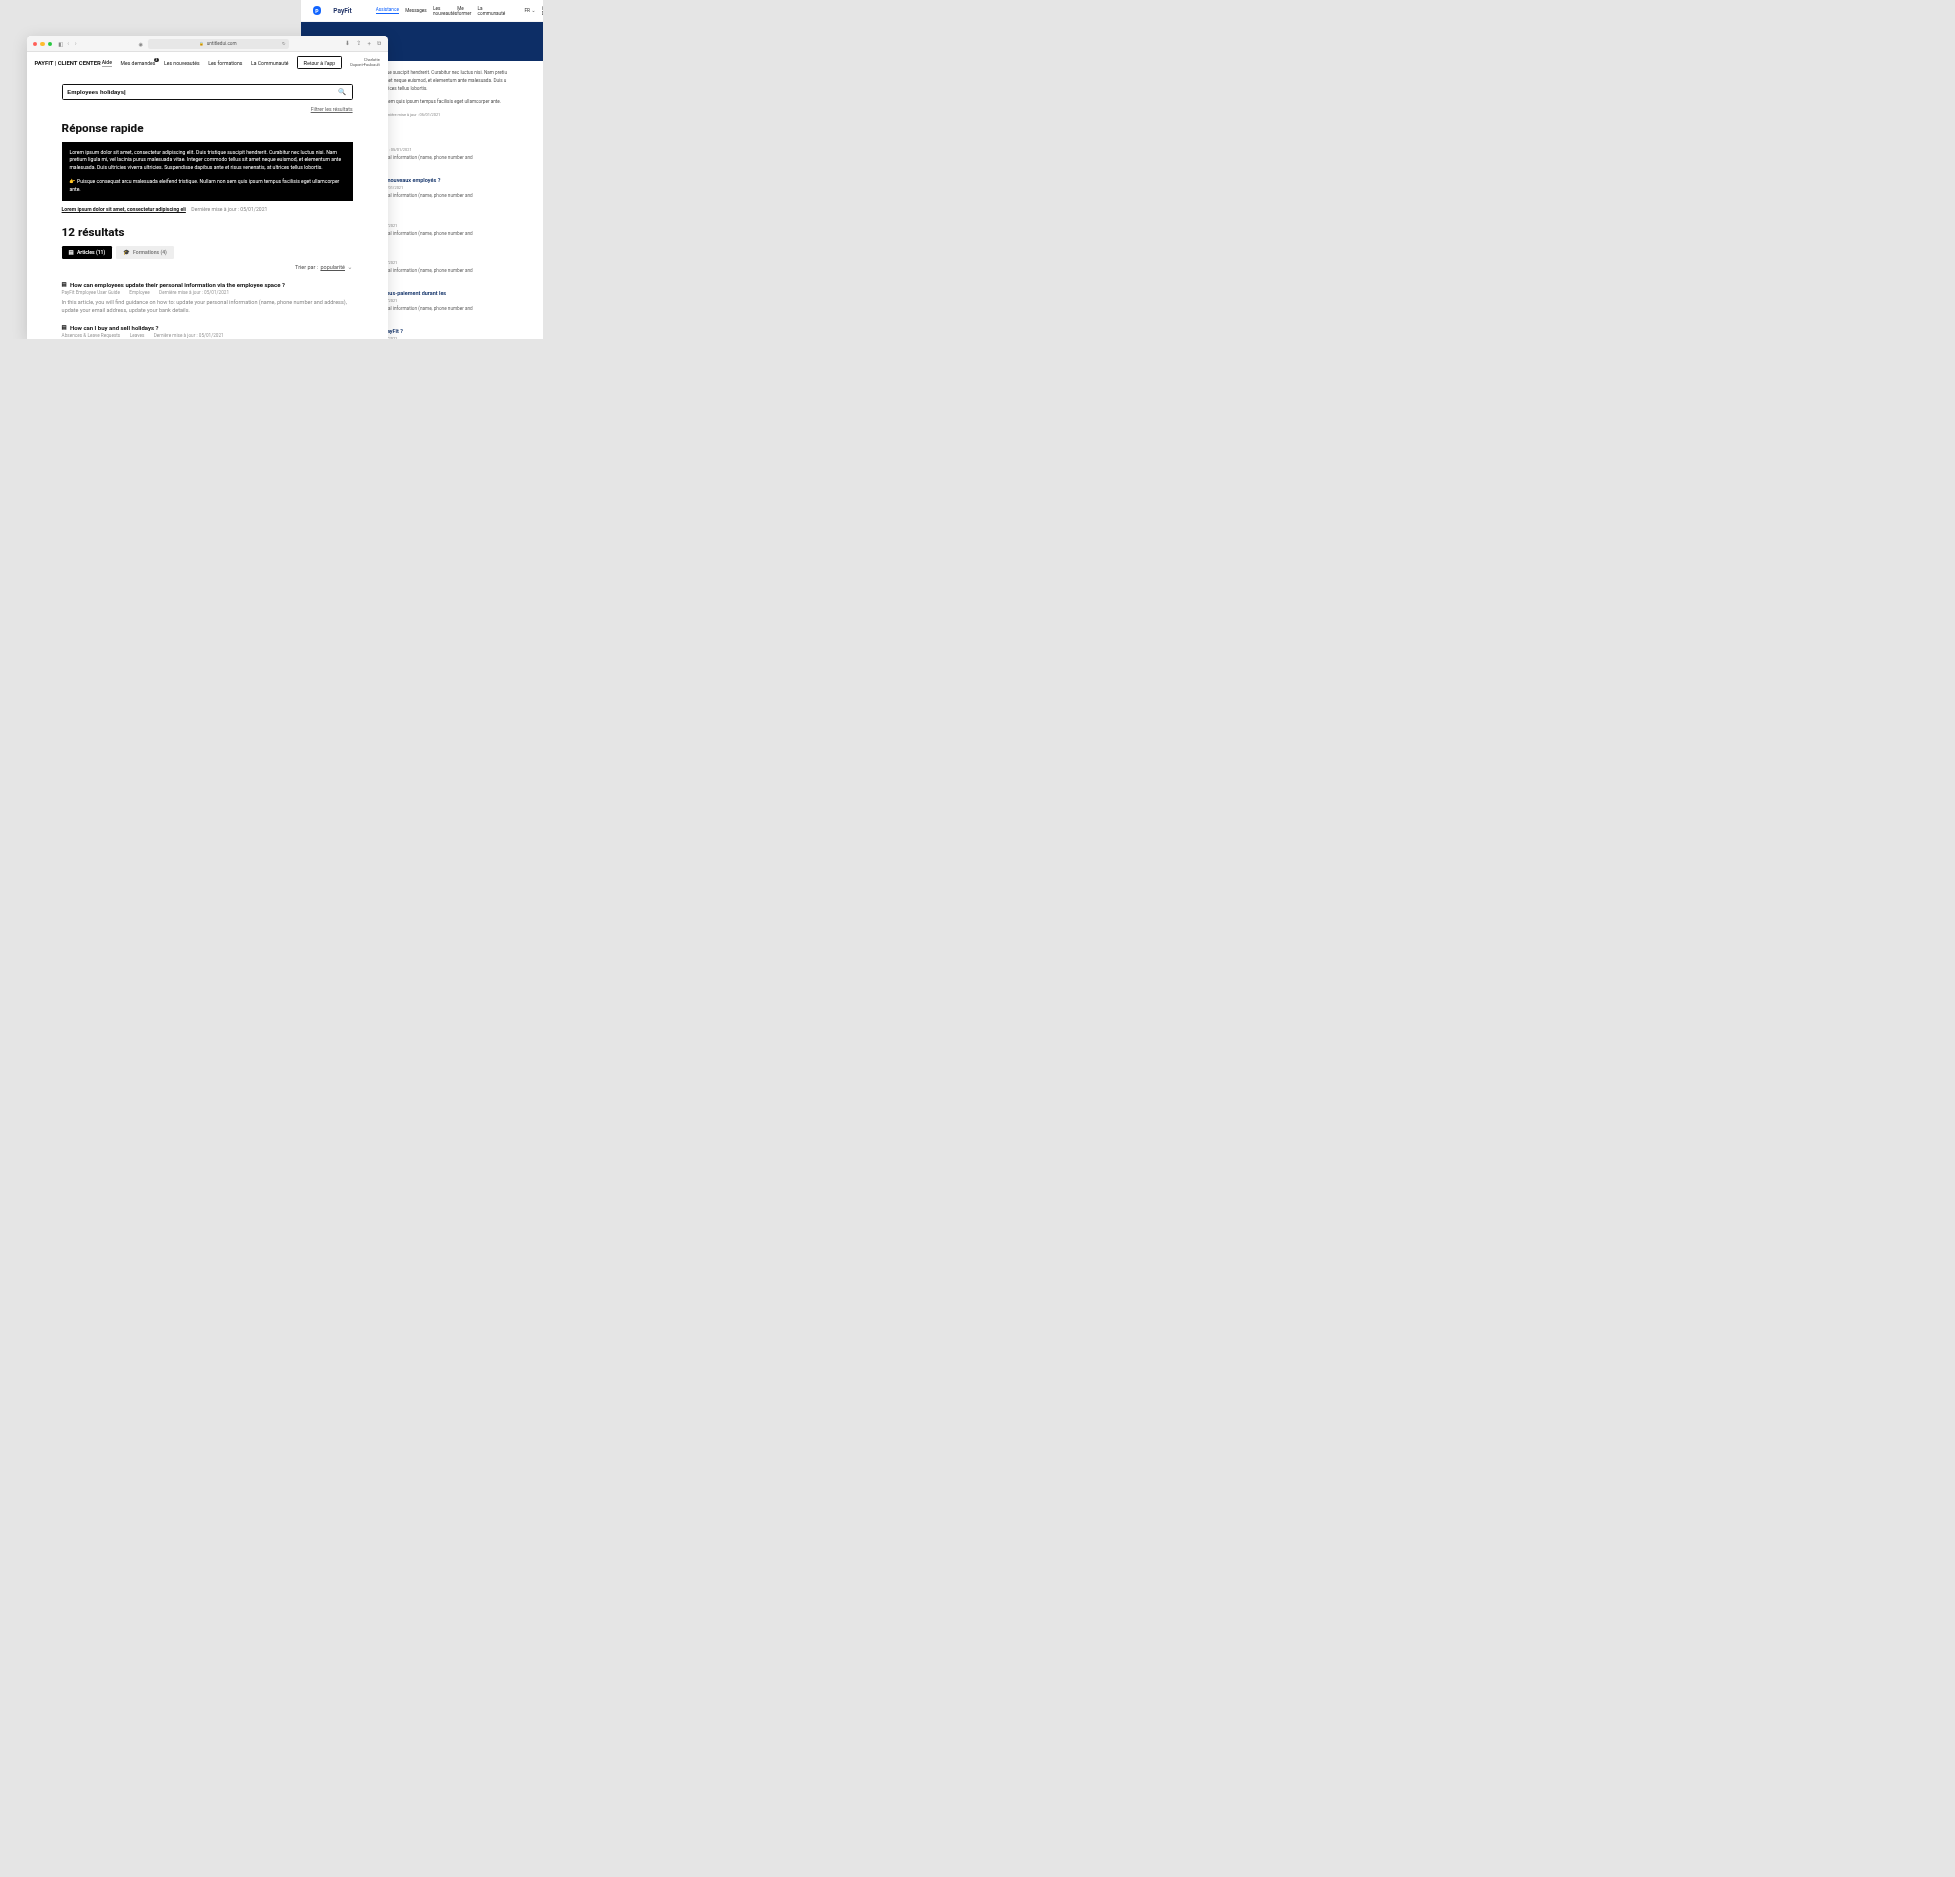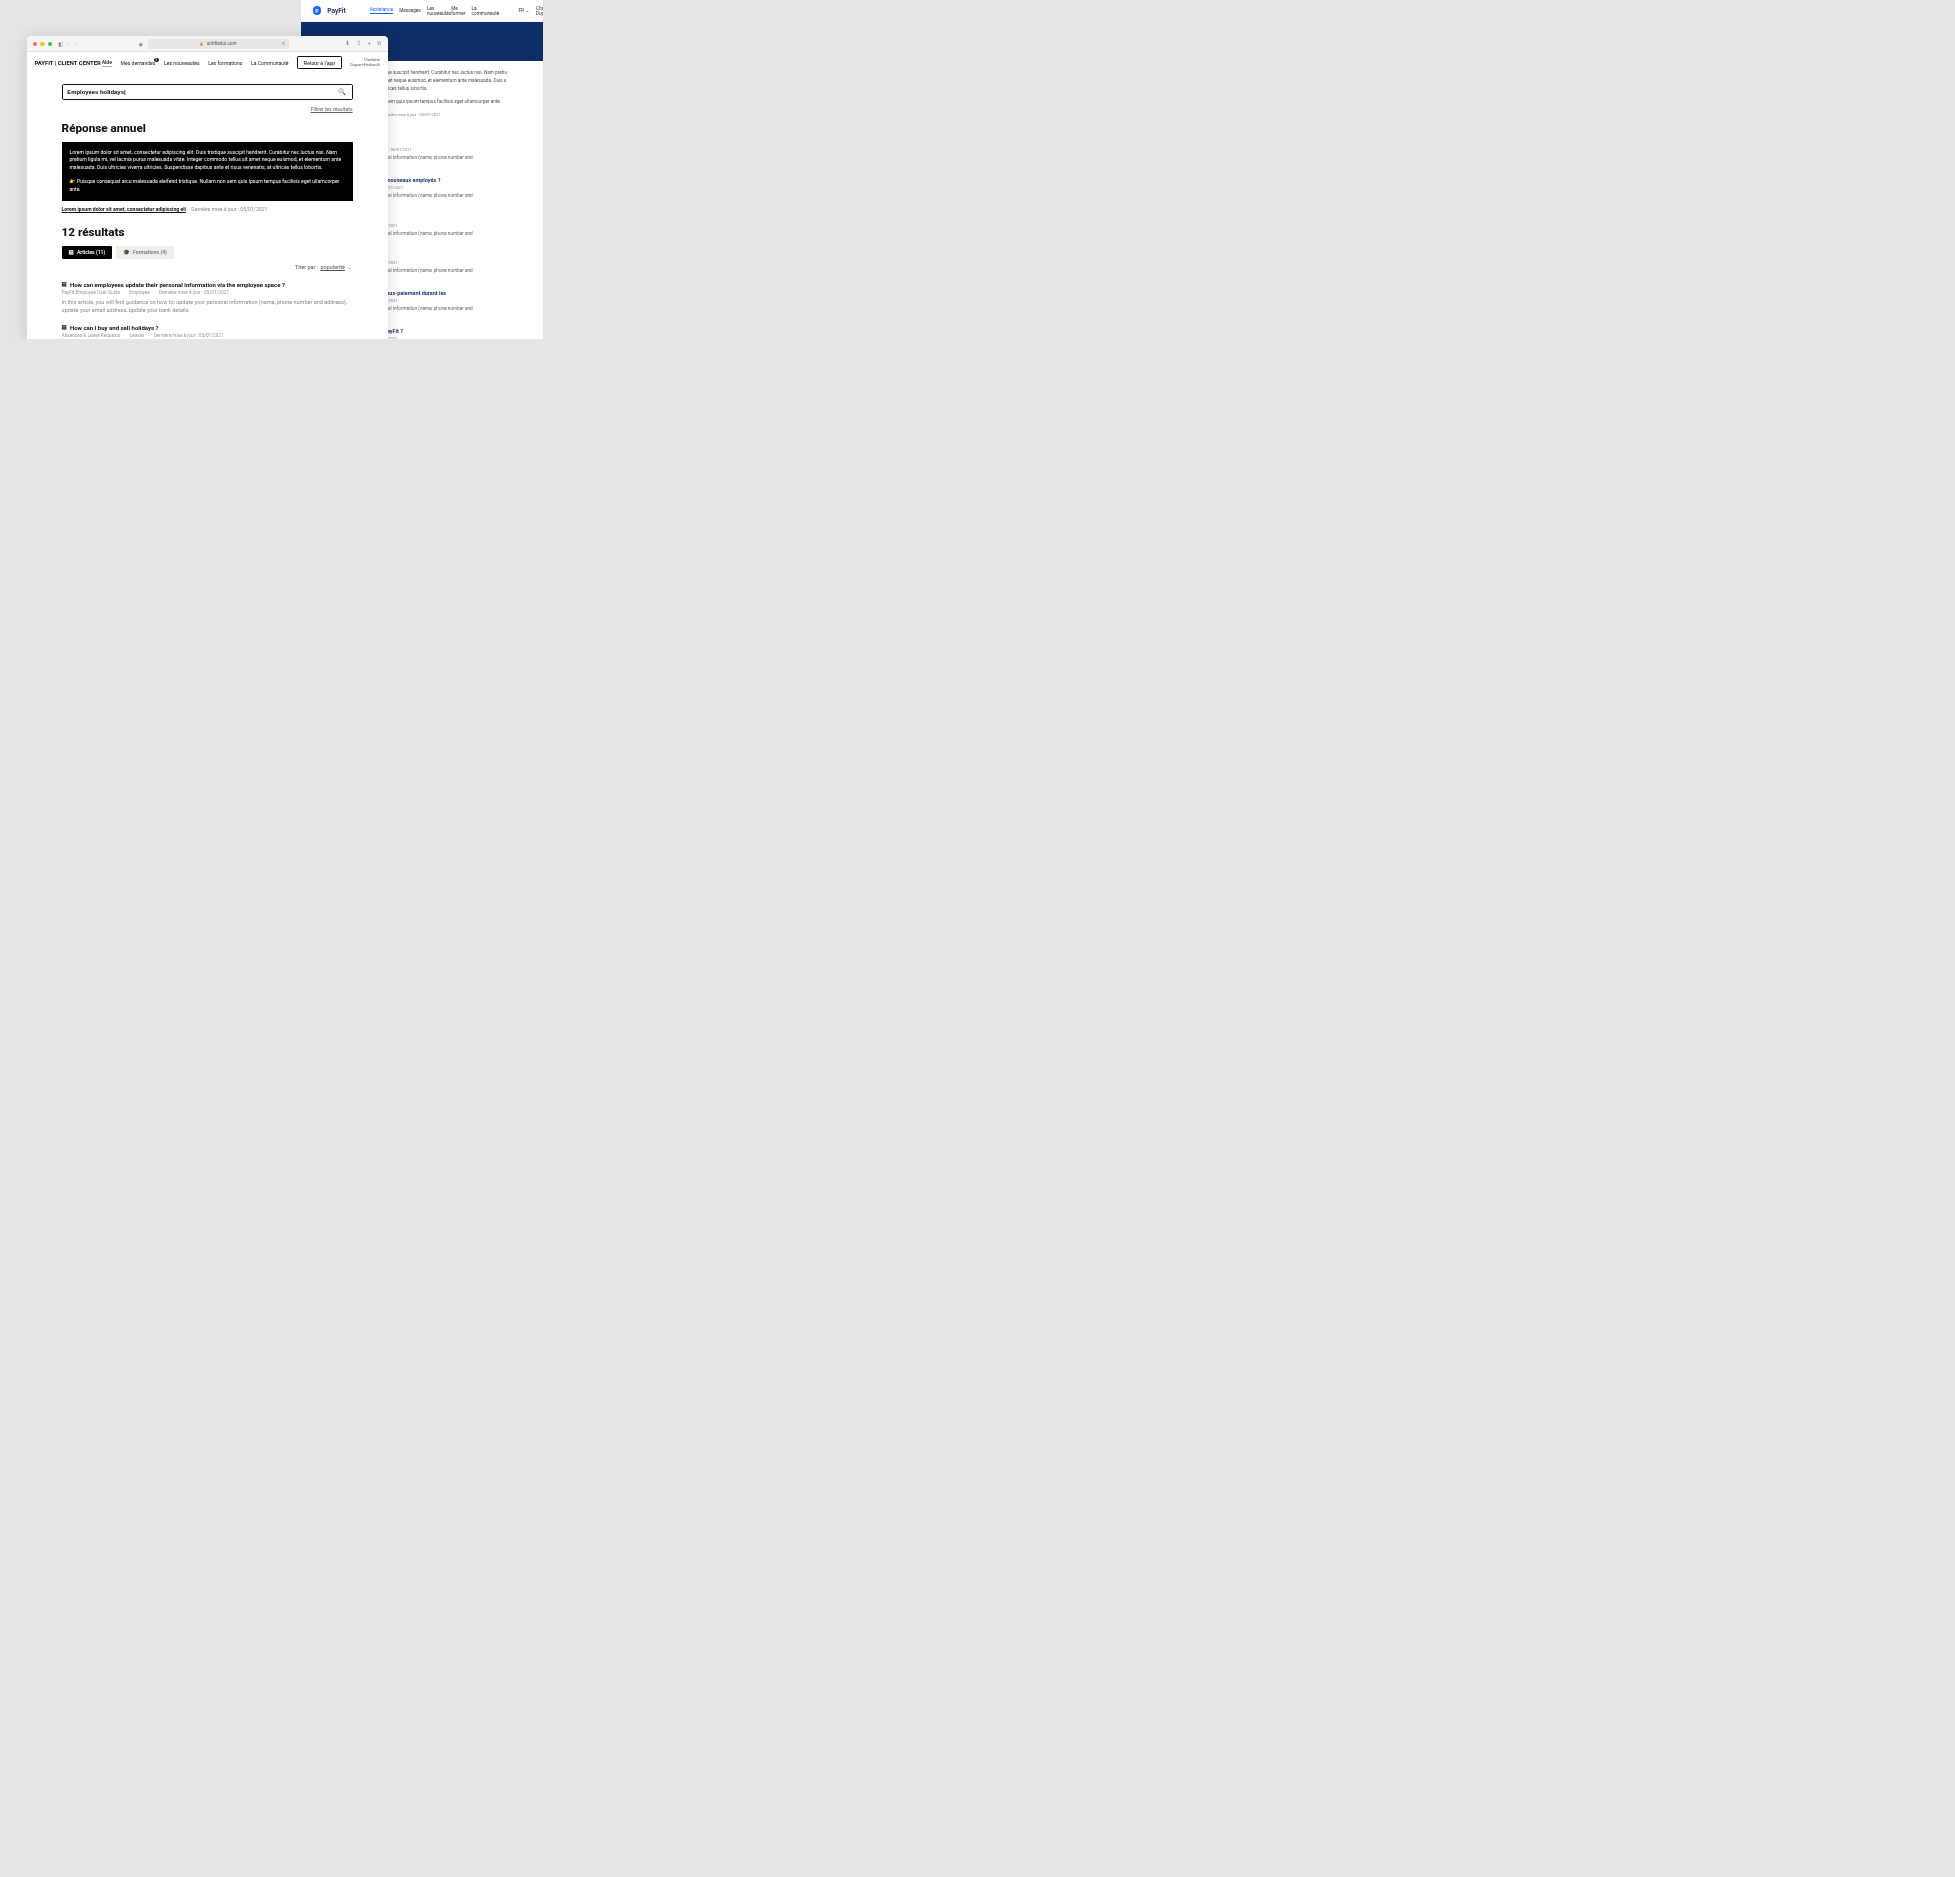--- a/index.html
+++ b/index.html
@@ -1,21 +1,21 @@
 <!DOCTYPE html>
 <html style="font-size:6.3px"><head>
 <meta charset="utf-8">
 <style>
 *{margin:0;padding:0;box-sizing:border-box}
 body{font-family:-apple-system,BlinkMacSystemFont,"Segoe UI",Roboto,sans-serif;background:#e5e5e5;overflow:hidden;width:543px;height:339px;position:relative}
 
 
 .bg-window{position:absolute;top:0;right:0;left:301px;height:339px;background:white}
 .bg-header{height:22px;background:white;display:flex;align-items:center;padding:0 11.7px;border-bottom:0.4px solid rgba(0,0,0,.04)}
-.bg-logo{display:flex;align-items:center;gap:6px;margin-right:24px}
+.bg-logo{display:flex;align-items:center;gap:12px;margin-right:24px}
 .bg-logo-icon{width:8.6px;height:8.6px;border-radius:50%;background:#1365ff;display:flex;align-items:center;justify-content:center;color:white;font-size:5.1px;font-weight:700}
 .bg-logo-text{color:#1b2e63;font-size:6.6px;font-weight:600}
 .bg-nav{display:flex;gap:6.3px;align-items:center}
 .bg-nav-item{color:#333;font-size:4.7px;cursor:pointer}
 .bg-nav-item.active{color:#1365ff;border-bottom:0.8px solid #1365ff;padding-bottom:1.6px}
 .bg-right{margin-left:auto;display:flex;align-items:center;gap:6.3px;font-size:4.7px;color:#333}
 .bg-lang{display:flex;align-items:center;gap:1.6px}
 .bg-hero{background:#0d2e66;height:39px;width:100%}
 .bg-content{padding:7.8px 0;color:#555;font-size:4.7px}
 .bg-para{margin-bottom:4.7px;line-height:1.6}
@@ -229,21 +229,21 @@
       </div>
     </div>
   </div>
 
   <div class="content">
     <div class="search-box">
       <input class="search-input" value="Employees holidays|" style="">
       <span class="search-icon">🔍</span>
     </div>
     <div class="filter-link">Filtrer les résultats</div>
-    <h2 class="h-rapide">Réponse annuel</h2>
+    <h2 class="h-rapide">Réponse rapide</h2>
     <div class="black-box">
       <p>Lorem ipsum dolor sit amet, consectetur adipiscing elit. Duis tristique suscipit hendrerit. Curabitur nec luctus nisi. Nam pretium ligula mi, vel lacinia purus malesuada vitae. Integer commodo tellus sit amet neque euismod, et elementum ante malesuada. Duis ultricies viverra ultricies. Suspendisse dapibus ante et risus venenatis, at ultrices tellus lobortis.</p>
       <p>👉 Puisque consequat arcu malesuada eleifend tristique. Nullam non sem quis ipsum tempus facilisis eget ullamcorper ante.</p>
     </div>
     <div class="source-row">
       <span class="source-link">Lorem ipsum dolor sit amet, consectetur adipiscing eli</span>
       <span class="source-date">Dernière mise à jour : 05/01/2021</span>
     </div>
     <h2 class="h-results">12 résultats</h2>
     <div class="tabs">

